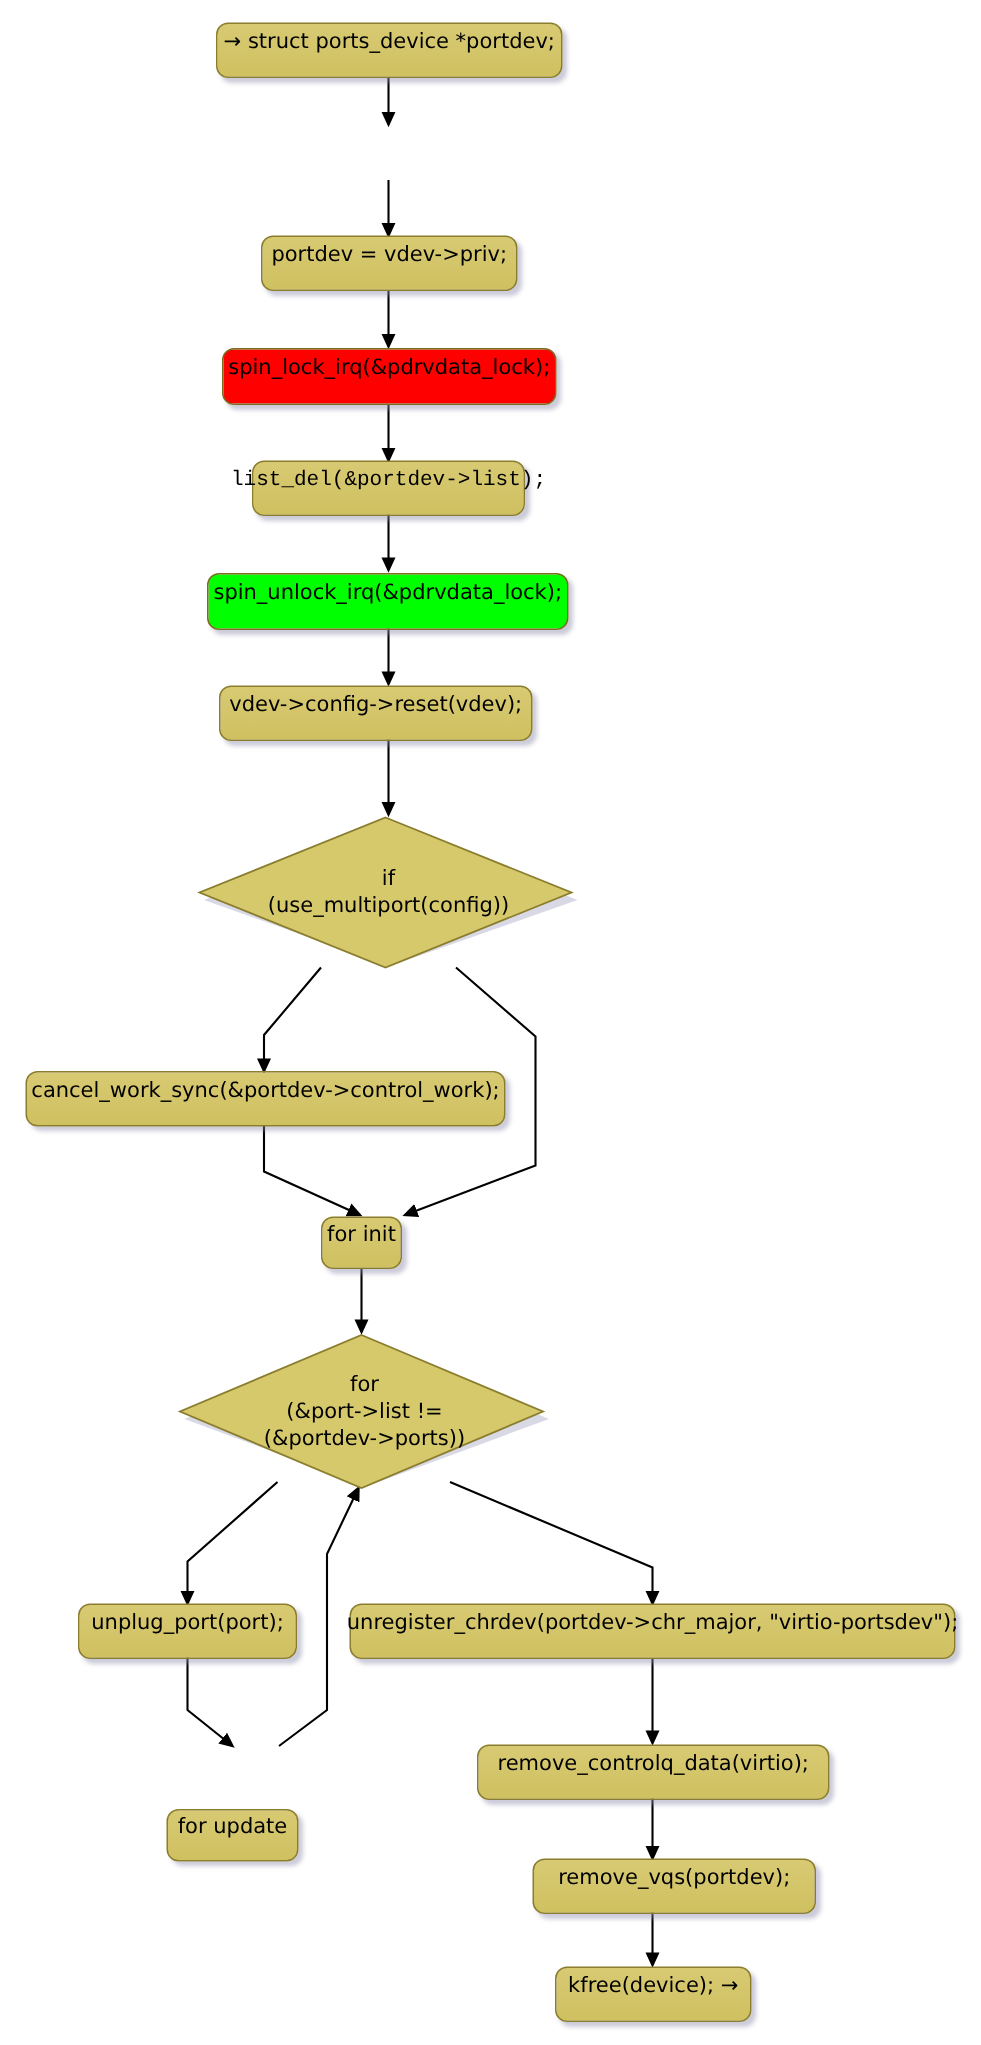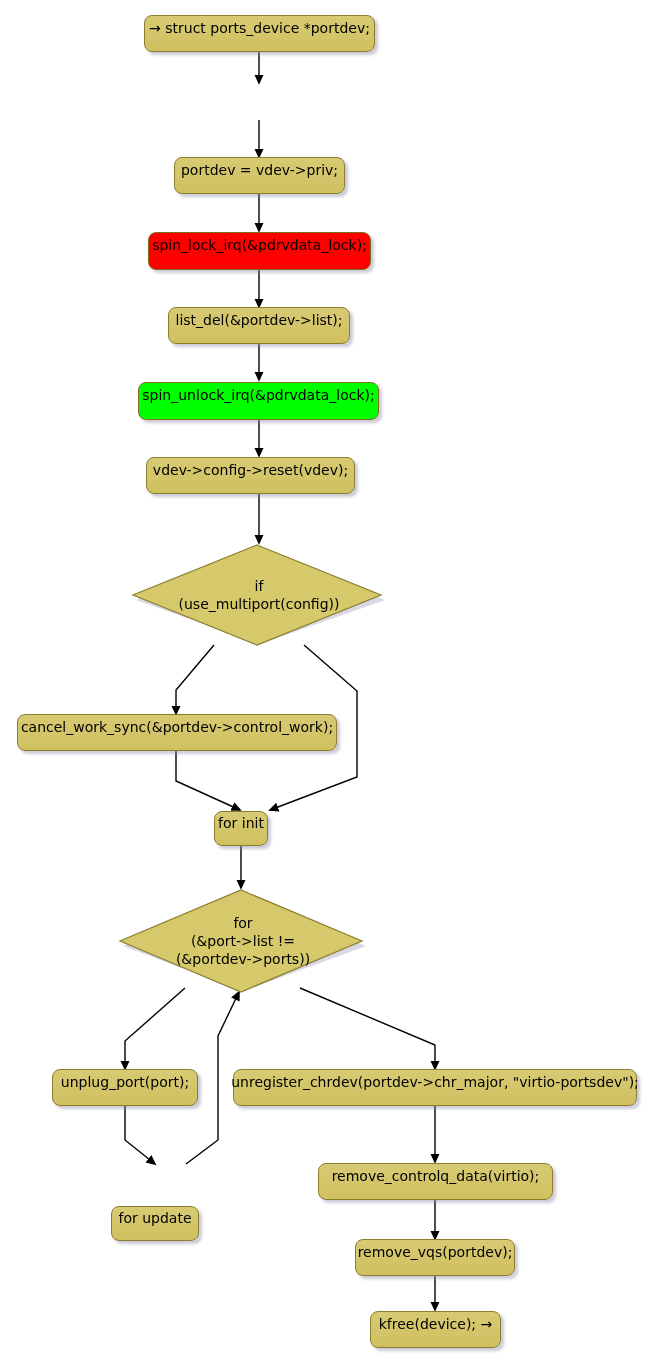--- a/index.html
+++ b/index.html
@@ -114,21 +114,21 @@
     </g>
   </svg>
 
   <div class="node act" style="left:144px; top:15px; width:231px; height:37px;">→ struct ports_device *portdev;</div>
 
 
   <div class="node act" style="left:174px; top:157px; width:171px; height:37px;">portdev = vdev-&gt;priv;</div>
 
   <div class="node act red" style="left:148px; top:232px; width:223px; height:38px;">spin_lock_irq(&amp;pdrvdata_lock);</div>
 
-  <div class="node act" style="left:168px; top:307px; width:182px; height:37px;">list_del(&amp;portdev-&gt;list);</div>
+  <div class="node act" style="left:168px; top:307px; width:182px; height:37px;font-family:Liberation Mono, monospace;">list_del(&amp;portdev-&gt;list);</div>
 
   <div class="node act green" style="left:138px; top:382px; width:241px; height:38px;">spin_unlock_irq(&amp;pdrvdata_lock);</div>
 
   <div class="node act" style="left:146px; top:457px; width:209px; height:37px;text-align:center;">vdev-&gt;config-&gt;reset(vdev);</div>
 
   <div class="diamond-wrap" style="left:131px; top:543px; width:256px; height:104px;">
     <svg width="256" height="104" viewBox="0 0 256 104">
       <polygon points="129,6 254,57 129,101 5,57" fill="#b9b9cf" opacity="0.55"></polygon>
       <polygon points="126,2 250,52 126,102 2,52" fill="#d6c96c" stroke="#8a7d2e" stroke-width="1.2"></polygon>
     </svg>
@@ -151,17 +151,17 @@
   </div>
 
   <div class="node act" style="left:52px; top:1069px; width:146px; height:37px;">unplug_port(port);</div>
 
   <div class="node act" style="left:111px; top:1164px; width:88px; height:35px;margin-top:42px;">for update</div>
 
   <div class="node act" style="left:233px; top:1069px; width:404px; height:37px;">unregister_chrdev(portdev-&gt;chr_major, "virtio-portsdev");</div>
 
   <div class="node act" style="left:318px; top:1163px; width:235px; height:37px;">remove_controlq_data(virtio);</div>
 
-  <div class="node act" style="left:355px; top:1239px; width:160px; height:37px;">remove_vqs(portdev);</div>
+  <div class="node act" style="left:355px; top:1239px; width:189px; height:37px;">remove_vqs(portdev);</div>
 
   <div class="node act" style="left:370px; top:1311px; width:131px; height:37px;">kfree(device); →</div>
 
 </div>
 
 </body></html>

